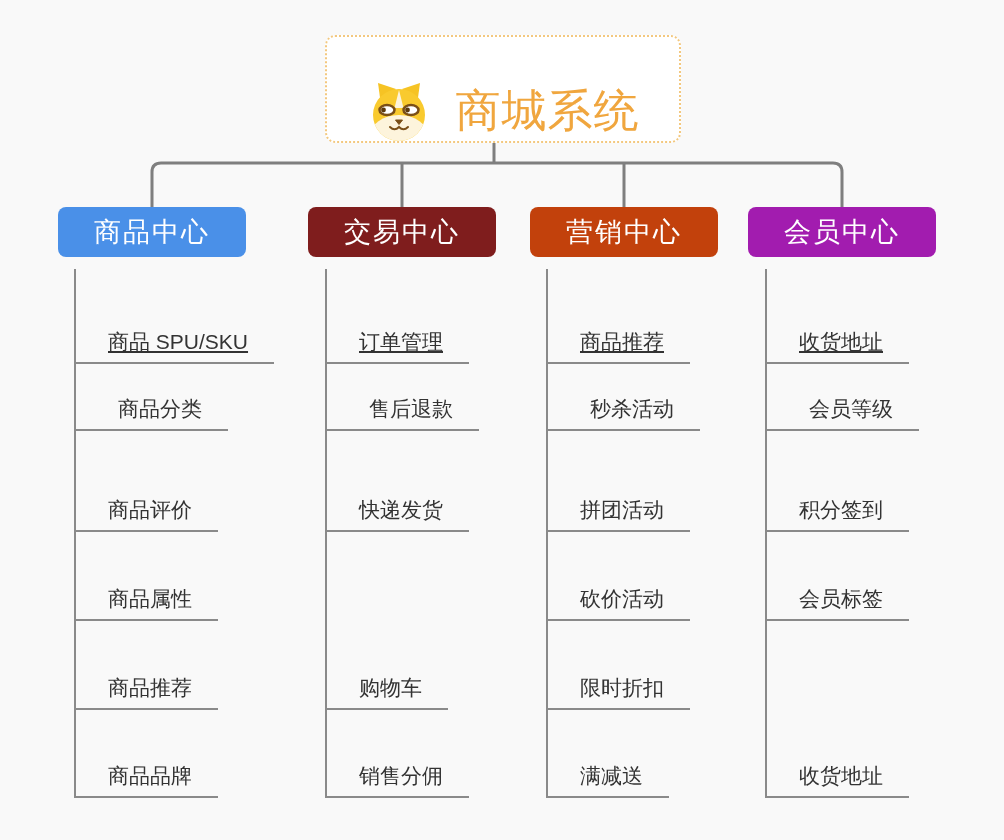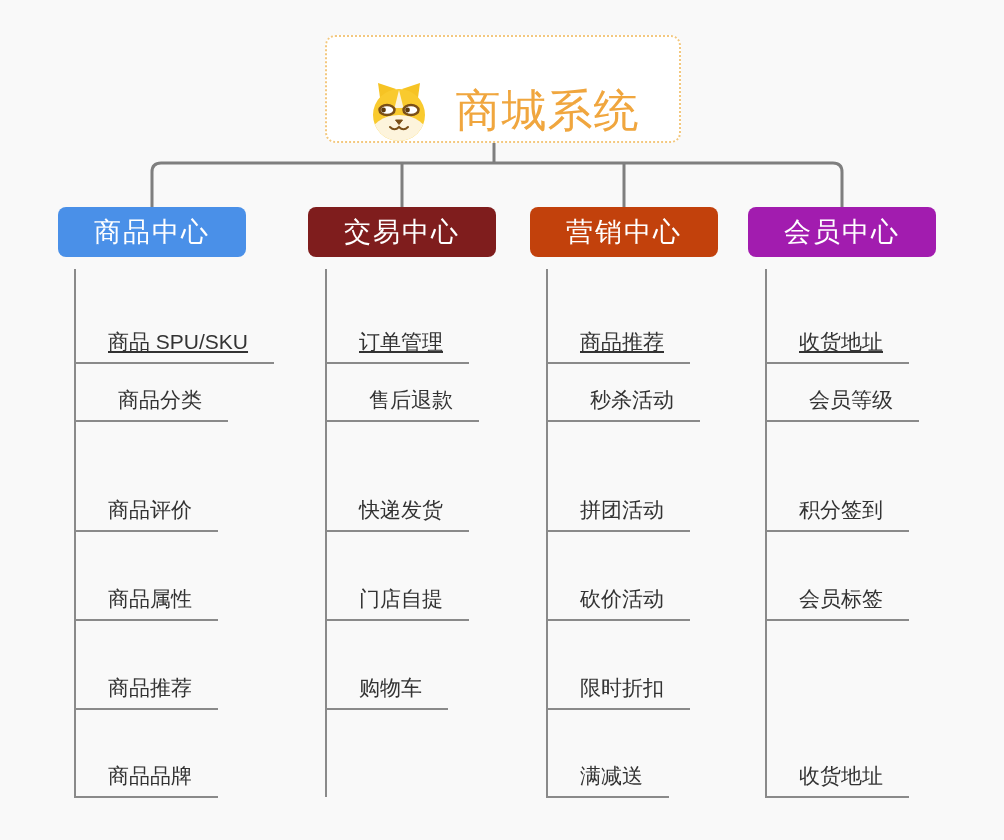--- a/index.html
+++ b/index.html
@@ -70,21 +70,21 @@
     align-items:flex-end;
     font-size:21px;
     color:#333333;
     white-space:nowrap;
   }
   .c1{left:74px;}
   .c2{left:325px;}
   .c3{left:546px;}
   .c4{left:765px;}
   .r1{top:322px;text-decoration:underline;}
-  .r2{top:380px;padding-left:44px;}
+  .r2{top:389px;padding-left:44px;}
   .r3{top:490px;font-family:Liberation Mono, monospace;}
   .r4{top:579px;}
   .r5{top:660px;margin-top:8px;}
   .r6{top:756px;}
 </style>
 </head>
 <body>
 
 <div class="canvas">
 
@@ -141,22 +141,22 @@
   <div class="leaf c1 r1">商品 SPU/SKU</div>
   <div class="leaf c1 r2">商品分类</div>
   <div class="leaf c1 r3">商品评价</div>
   <div class="leaf c1 r4">商品属性</div>
   <div class="leaf c1 r5">商品推荐</div>
   <div class="leaf c1 r6">商品品牌</div>
 
   <div class="leaf c2 r1">订单管理</div>
   <div class="leaf c2 r2">售后退款</div>
   <div class="leaf c2 r3">快递发货</div>
-  <div class="leaf c2 r4">门店自提</div>
   <div class="leaf c2 r5">购物车</div>
+  <div class="leaf c2 r6">销售分佣</div>
 
   <div class="leaf c3 r1">商品推荐</div>
   <div class="leaf c3 r2">秒杀活动</div>
   <div class="leaf c3 r3">拼团活动</div>
   <div class="leaf c3 r4">砍价活动</div>
   <div class="leaf c3 r5">限时折扣</div>
   <div class="leaf c3 r6">满减送</div>
 
   <div class="leaf c4 r1">收货地址</div>
   <div class="leaf c4 r2">会员等级</div>

